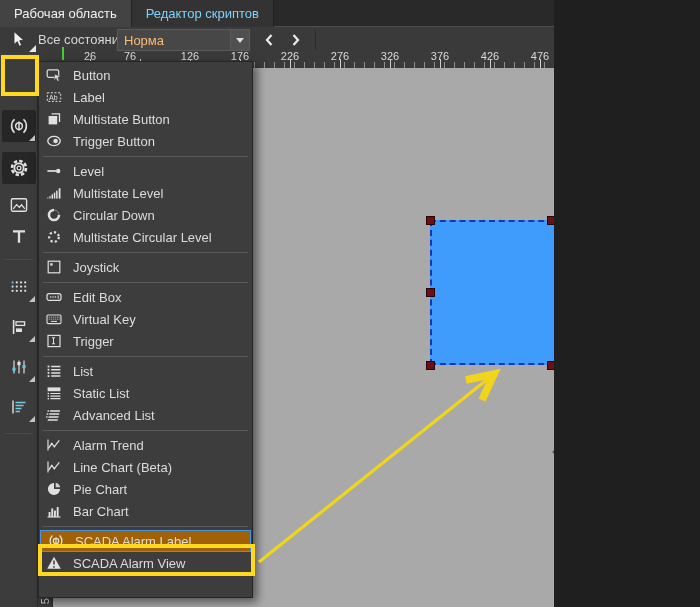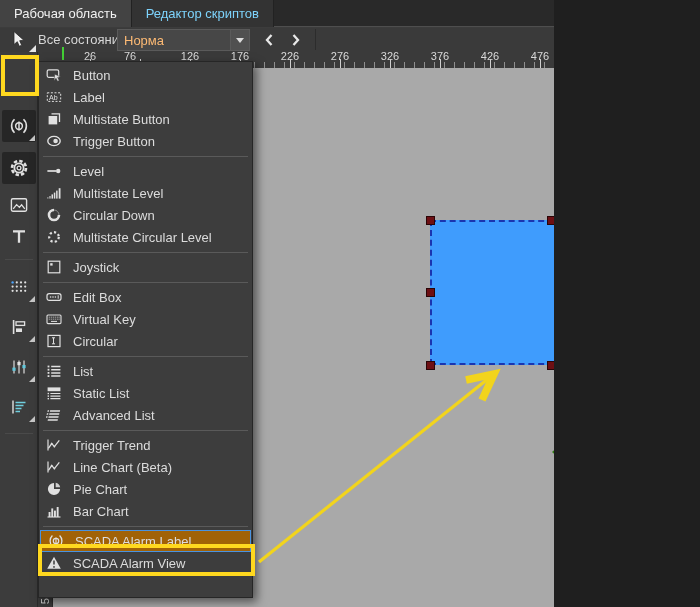--- a/index.html
+++ b/index.html
@@ -323,21 +323,21 @@
         </span>
         <span class="mlabel">Virtual Key</span>
       </div>
       <div class="mitem">
         <span class="icon">
           <svg viewBox="0 0 16 16">
             <rect x="2" y="2.4" width="12" height="11.2" fill="none" stroke="#e0e0e0" stroke-width="1.2"></rect>
             <path d="M6 4.8h3M7.5 4.8v6M6 10.8h3" fill="none" stroke="#e0e0e0" stroke-width="1"></path>
           </svg>
         </span>
-        <span class="mlabel">Circular</span>
+        <span class="mlabel">Trigger</span>
       </div>
       <div class="msep"></div>
       <div class="mitem">
         <span class="icon">
           <svg viewBox="0 0 16 16">
             <g fill="#e0e0e0">
               <rect x="1.6" y="2.6" width="1.8" height="1.8"></rect>
               <rect x="1.6" y="5.8" width="1.8" height="1.8"></rect>
               <rect x="1.6" y="9" width="1.8" height="1.8"></rect>
               <rect x="1.6" y="12.2" width="1.8" height="1.8"></rect>
@@ -379,21 +379,21 @@
       <div class="msep"></div>
       <div class="mitem">
         <span class="icon">
           <svg viewBox="0 0 16 16">
             <path d="M2 2.4v11.2" fill="none" stroke="#e0e0e0" stroke-width="1.2"></path>
             <path d="m2.4 11.4 3.3-4.8 2.7 3 4.9-6.2" fill="none" stroke="#e0e0e0" stroke-width="1.3"></path>
             <circle cx="5.7" cy="6.6" r=".9" fill="#e0e0e0"></circle>
             <circle cx="8.4" cy="9.6" r=".9" fill="#e0e0e0"></circle>
           </svg>
         </span>
-        <span class="mlabel">Trigger Trend</span>
+        <span class="mlabel">Alarm Trend</span>
       </div>
       <div class="mitem">
         <span class="icon">
           <svg viewBox="0 0 16 16">
             <path d="M2 2.4v11.2" fill="none" stroke="#e0e0e0" stroke-width="1.2"></path>
             <path d="m2.4 11.4 3.3-4.8 2.7 3 4.9-6.2" fill="none" stroke="#e0e0e0" stroke-width="1.3"></path>
             <circle cx="5.7" cy="6.6" r=".9" fill="#e0e0e0"></circle>
             <circle cx="8.4" cy="9.6" r=".9" fill="#e0e0e0"></circle>
           </svg>
         </span>

